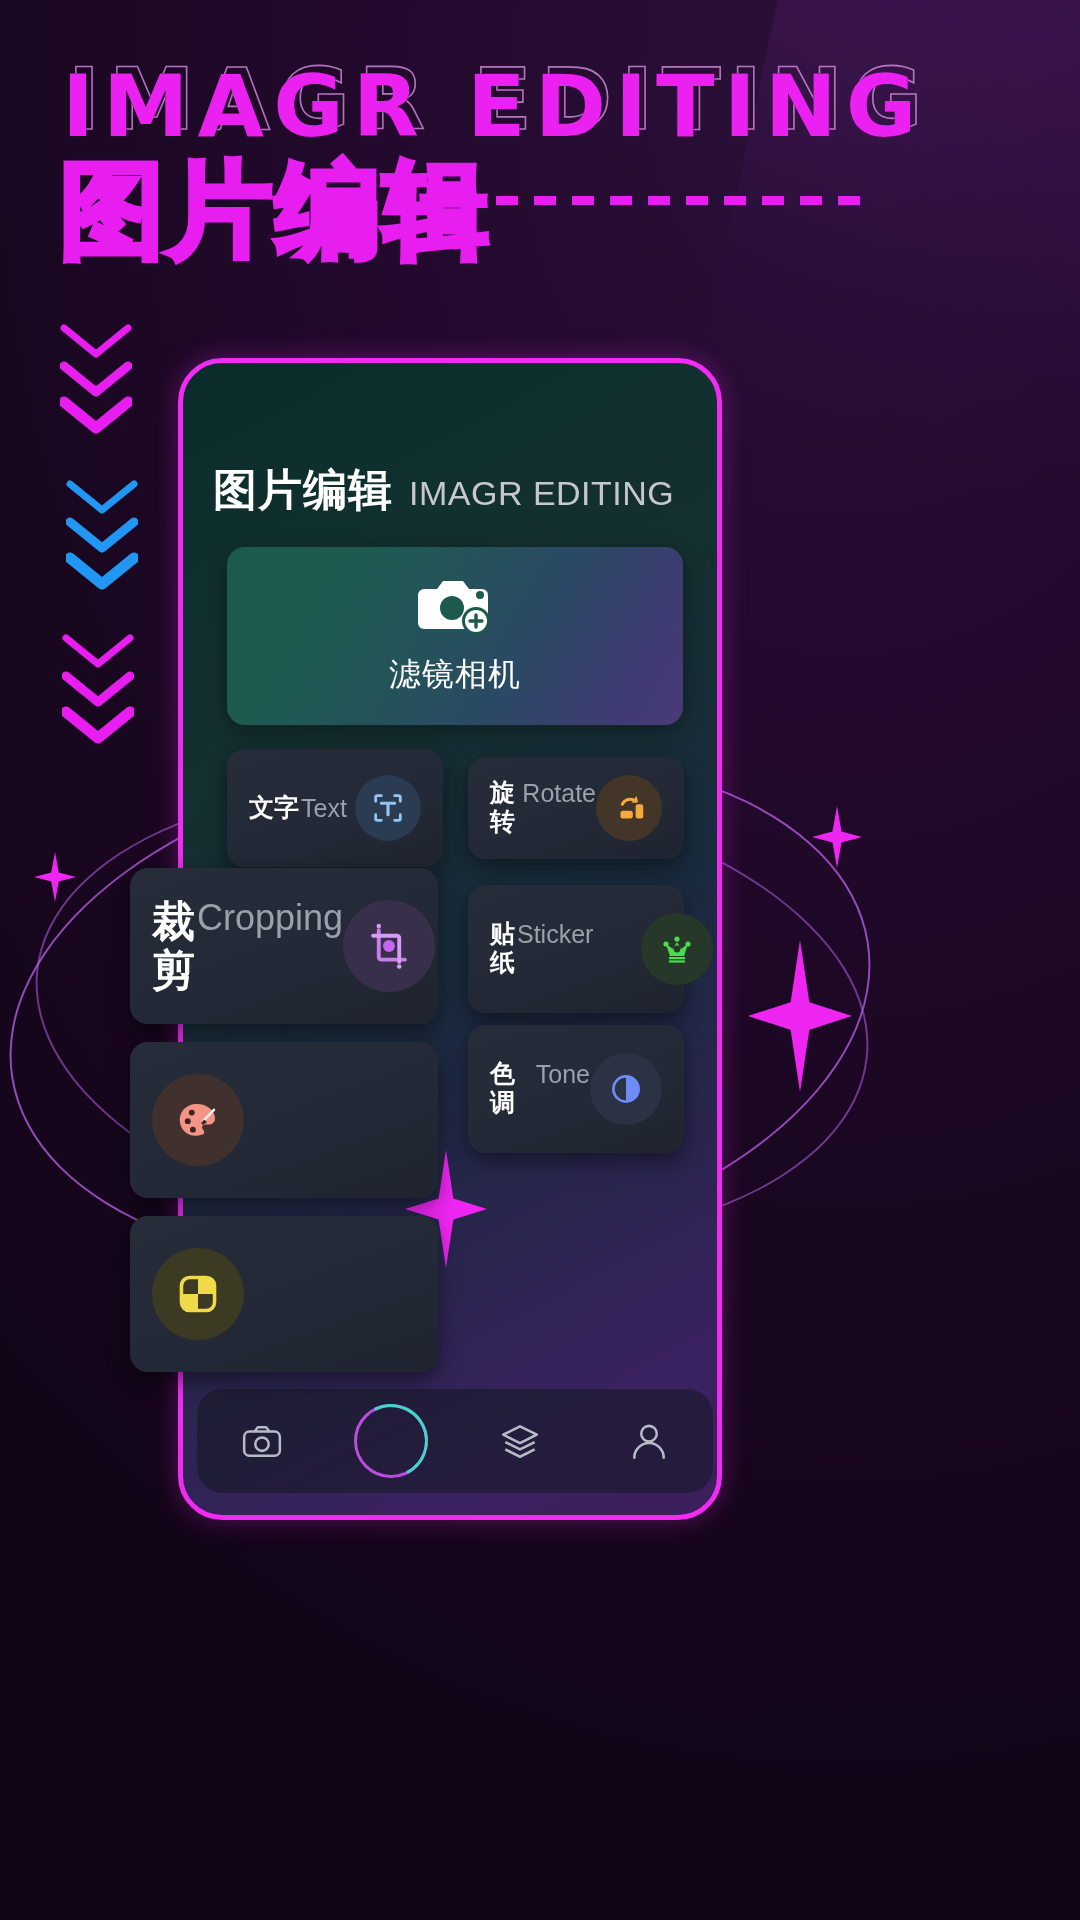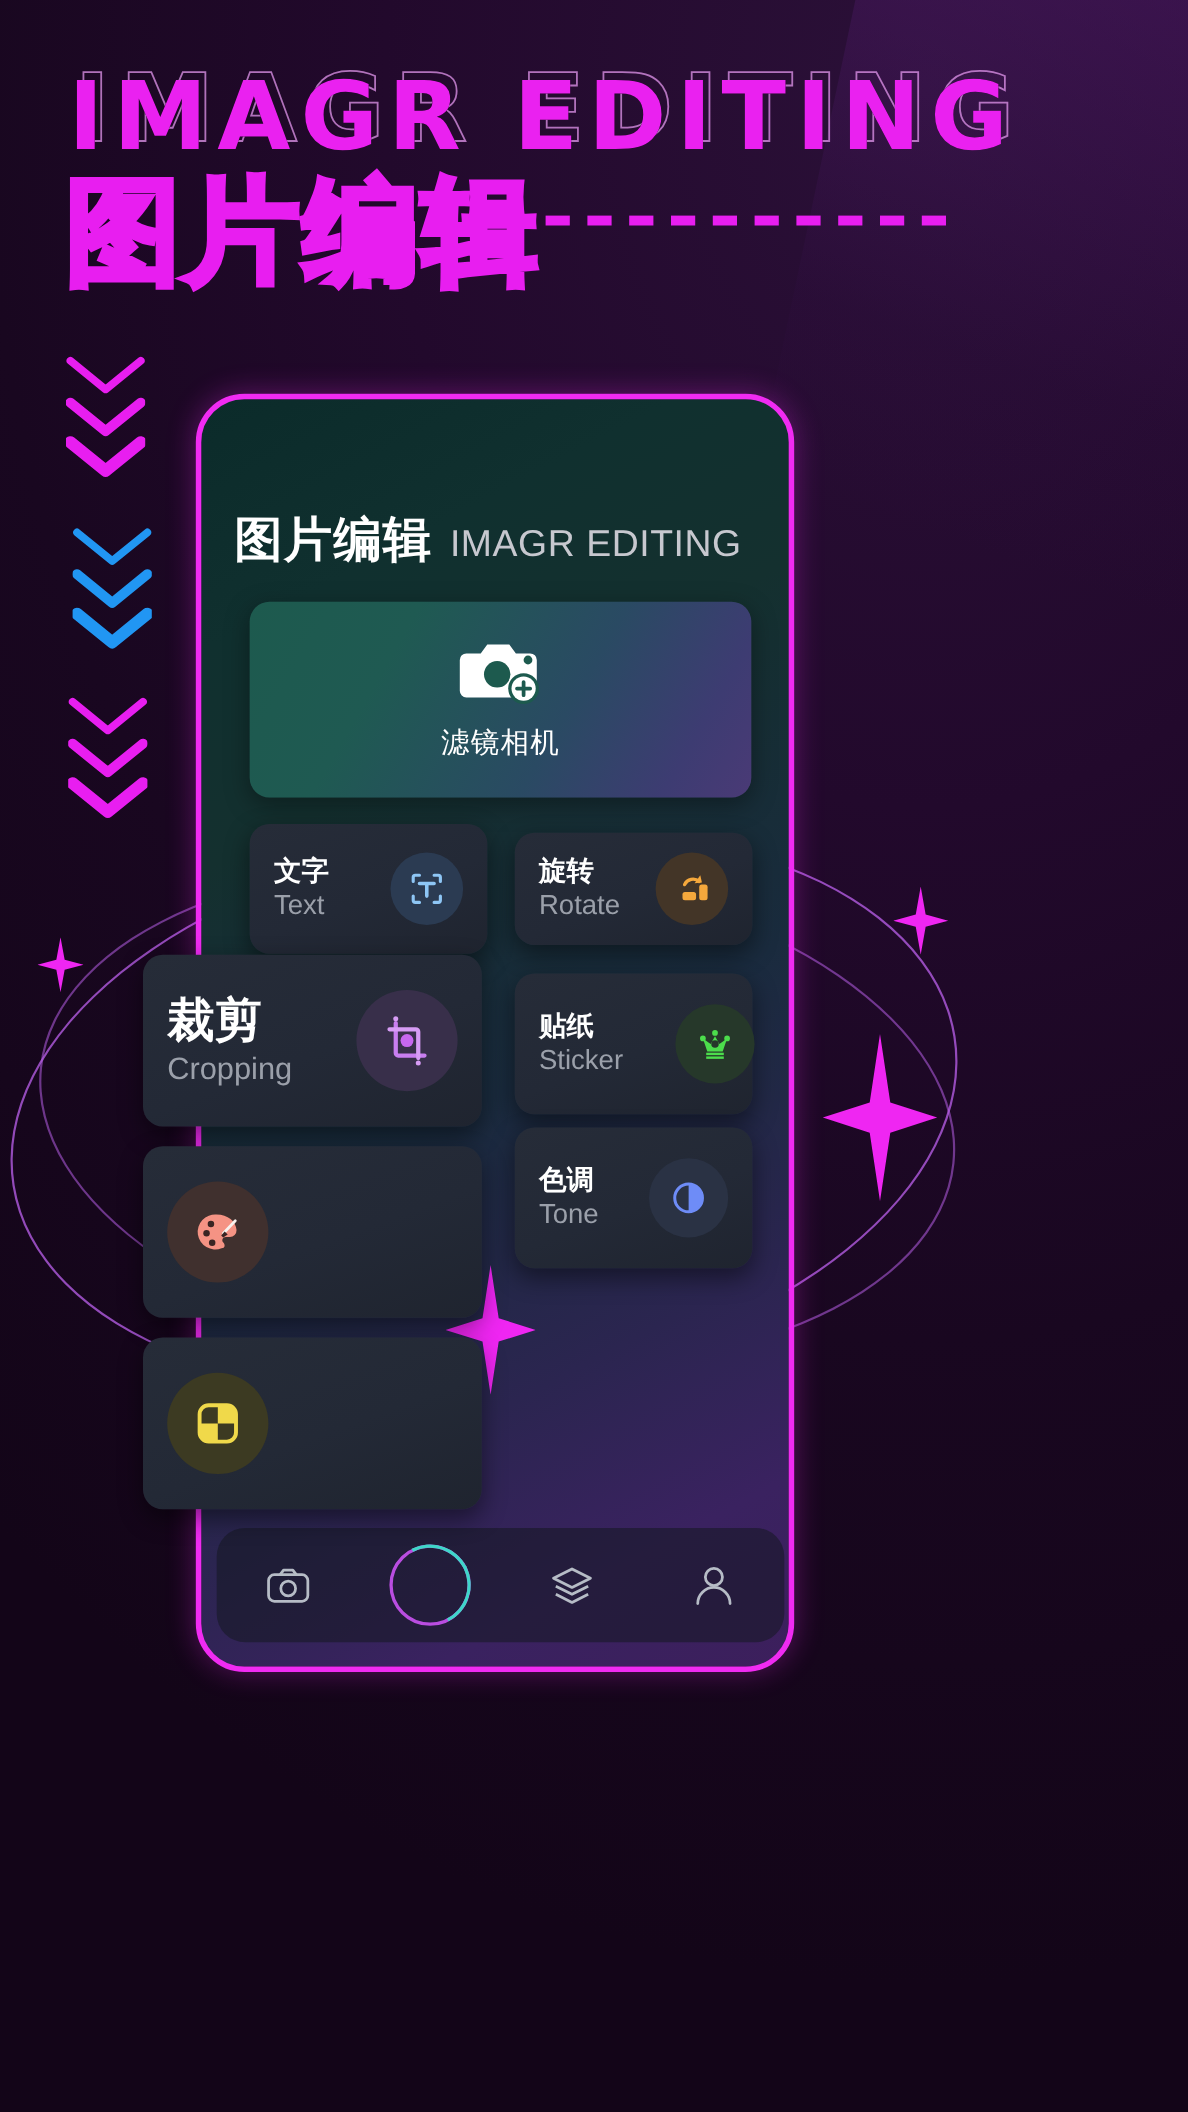--- a/index.html
+++ b/index.html
@@ -78,37 +78,37 @@
 
   
   .hero {
     position:absolute; left:44px; top:184px; width:456px; height:178px;
     border-radius:18px;
     background:linear-gradient(120deg,#1d5a4e 0%, #1f5a52 28%, #2a4a63 62%, #3d3c72 85%, #4a3a76 100%);
     box-shadow:0 6px 22px rgba(0,0,0,.35);
     display:flex; flex-direction:column; align-items:center; justify-content:center; gap:16px;
   }
   .hero .cam-wrap { position:relative; width:78px; height:62px; }
-  .hero .lbl { font-size:26px; color:#fff; font-family:Liberation Mono, monospace; letter-spacing:1px; }
+  .hero .lbl { font-size:32px; color:#fff; font-family:Liberation Mono, monospace; letter-spacing:1px; }
 
   
   .card {
     position:absolute; border-radius:18px;
     background:linear-gradient(160deg,#262c38 0%, #232936 55%, #1f242f 100%);
     box-shadow:0 8px 22px rgba(0,0,0,.45);
     display:flex; align-items:center; justify-content:space-between;
     padding:0 22px;
   }
-  .card .txt { display:flex; flex-direction:column; gap:2px; }
+  .card .txt { display:flex; flex-direction:row; gap:2px; }
   .card .cn { color:#ffffff; font-weight:700; font-family:"DejaVu Sans",sans-serif; line-height:1.15; }
   .card .en { color:#9ba0aa; font-weight:400; line-height:1.15; }
   .card.small .cn { font-size:25px; }
   .card.small .en { font-size:25px; }
   .card.big .cn { font-size:43px; }
-  .card.big .en { font-size:28px;text-align:center; }
+  .card.big .en { font-size:36px;text-align:center; }
 
   .ico { border-radius:50%; display:flex; align-items:center; justify-content:center; flex:none; }
   .ico svg { display:block; }
 
   
   .navbar { position:absolute; left:14px; bottom:22px; width:516px; height:104px;
     border-radius:26px; background:rgba(20,24,32,.55);
     display:flex; align-items:center; justify-content:space-around; }
   .navbar .nitem { width:76px; height:76px; display:flex; align-items:center; justify-content:center; }
   .shutter { width:74px; height:74px; border-radius:50%;

